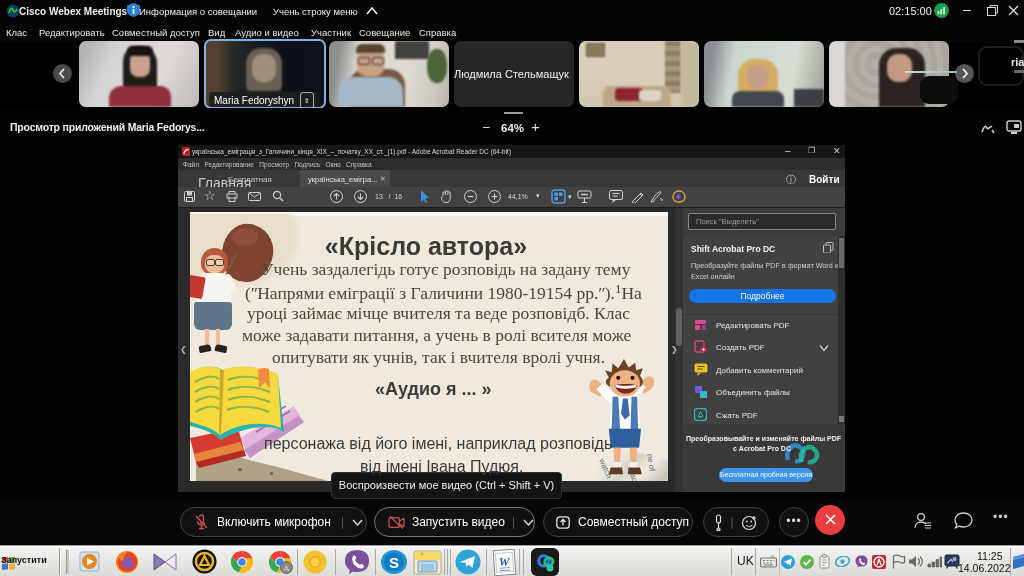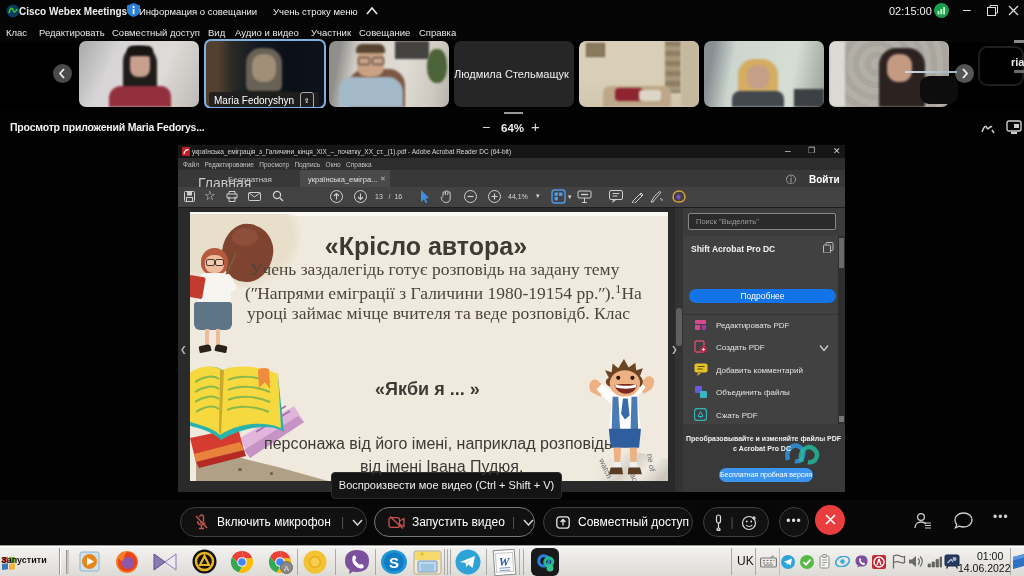--- a/index.html
+++ b/index.html
@@ -270,25 +270,27 @@
       <div class="abs" style="left:34px;top:62px;width:10px;height:18px;background:#f7f5f0;transform:rotate(-28deg);border-radius:4px"></div>
       <div class="abs" style="left:-2px;top:64px;width:16px;height:22px;background:#c23b2e;border-radius:2px;transform:rotate(10deg)"></div>
       <div class="abs" style="left:4px;top:90px;width:38px;height:28px;background:#5d7587;border-radius:3px 3px 6px 6px"></div>
       <div class="abs" style="left:15px;top:117px;width:4px;height:18px;background:#eebb9d"></div>
       <div class="abs" style="left:26px;top:117px;width:4px;height:18px;background:#eebb9d"></div>
       <div class="abs" style="left:9px;top:133px;width:12px;height:7px;background:#2a211c;border-radius:2px 4px 1px 1px;transform:rotate(-12deg)"></div>
       <div class="abs" style="left:25px;top:133px;width:12px;height:7px;background:#2a211c;border-radius:4px 2px 1px 1px;transform:rotate(12deg)"></div>
 
       <div class="abs txt" style="left:-3px;top:20px;width:478px;text-align:center;font-size:25px;font-weight:bold;color:#3d3a36">«Крісло автора»</div>
 
-      <div class="ser abs txt" style="left:60px;top:47px;font-size:17.5px;white-space:nowrap">Учень заздалегідь готує розповідь на задану тему</div>
+      <div class="ser abs txt" style="left:71px;top:47px;font-size:17.5px;white-space:nowrap">Учень заздалегідь готує розповідь на задану тему</div>
       <div class="ser abs txt" style="left:55px;top:69px;font-size:17.5px;white-space:nowrap">(ʺНапрями еміграції з Галичини 1980-19154 рр.ʺ).<span style="font-size:13px;vertical-align:6px">1</span>На</div>
       <div class="ser abs txt" style="left:57px;top:91px;font-size:17.5px;white-space:nowrap">уроці займає мічце вчителя та веде розповідб. Клас</div>
-
-      <div class="abs txt" style="left:185px;top:167px;font-size:18px;font-weight:bold;color:#3d3a36;white-space:nowrap">«Якби я ... »</div>
+      <div class="ser abs txt" style="left:52px;top:112.5px;font-size:17.5px;white-space:nowrap">може задавати питання, а учень в ролі всителя може</div>
+      <div class="ser abs txt" style="left:82px;top:134.5px;font-size:17.5px;white-space:nowrap">опитувати як учнів, так і вчителя вролі учня.</div>
+
+      <div class="abs txt" style="left:185px;top:167px;font-size:18px;font-weight:bold;color:#3d3a36;white-space:nowrap">«Аудио я ... »</div>
 
       <div class="abs txt" style="left:74px;top:223px;font-size:16px;color:#3d3a36;white-space:nowrap">персонажа від його імені, наприклад розповідь</div>
       <div class="abs txt" style="left:170px;top:246px;font-size:16px;color:#3d3a36;white-space:nowrap">від імені Івана Пудюя.</div>
 
       <div class="abs" style="left:398px;top:238px;width:80px;height:50px;background:linear-gradient(135deg,#ece8de 0 30%,#d8d2c6 45%,#efece4 60%,#cac4b6 80%,#e2ddd2);clip-path:polygon(12% 28%,55% 2%,100% 18%,100% 100%,6% 100%)"></div>
       <span class="abs" style="left:405px;top:252px;font-size:8px;color:#6a6a6a;transform:rotate(66deg)">watch</span>
       <span class="abs" style="left:452px;top:246px;font-size:8px;color:#6a6a6a;transform:rotate(80deg)">ne of</span>
       <span class="abs" style="left:434px;top:260px;font-size:8px;color:#6a6a6a;transform:rotate(70deg)">black</span>
       <span class="abs" style="left:394px;top:268px;font-size:8px;color:#6a6a6a;transform:rotate(60deg)">ni</span>
 
@@ -334,20 +336,21 @@
       </svg>
     </div>
     <div id="rpanel">
       <div class="abs" style="left:5px;top:5px;width:139px;height:15px;background:#2b2b2b;border:1px solid #888;border-radius:2px;color:#9a9a9a;font-size:7.5px;line-height:15px;padding-left:7px">Поиск "Выделить"</div>
       <div class="abs" style="left:0px;top:28px;width:155px;height:256px;background:#414141"></div>
       <span class="abs" style="left:8px;top:36px;font-size:8.5px;font-weight:bold;color:#f3f3f3">Shift Acrobat Pro DC</span>
       <svg class="abs" style="left:140px;top:34px" width="11" height="11" viewBox="0 0 11 11">
           <rect x="3" y="0.5" width="7" height="8" rx="1" fill="none" stroke="#bbb"></rect>
           <rect x="0.5" y="3" width="7" height="8" rx="1" fill="#414141" stroke="#bbb"></rect>
         </svg>
+      <span class="abs" style="left:8px;top:52px;font-size:7.2px;color:#cfcfcf;line-height:11px;width:150px">Преобразуйте файлы PDF в формат Word и Excel онлайн</span>
       <div class="abs" style="left:6px;top:81px;width:147px;height:14px;background:#1473e6;border-radius:7px;color:#fff;font-size:8.5px;text-align:center;line-height:14px">Подробнее</div>
       <div class="abs" style="left:0px;top:106px;width:155px;height:1px;background:#353535"></div>
       <svg class="abs" style="left:11px;top:110px" width="13" height="13" viewBox="0 0 13 13">
           <rect x="1" y="2" width="11" height="4" rx="1" fill="#d84a8b"></rect>
           <rect x="1" y="7" width="5" height="5" rx="1" fill="#d84a8b"></rect>
           <rect x="7.5" y="7" width="4.5" height="5" rx="1" fill="#a23a9a"></rect>
         </svg>
       <span class="abs" style="left:33px;top:113px;font-size:8px;color:#e3e3e3">Редактировать PDF</span>
       <svg class="abs" style="left:11px;top:132px" width="13" height="13" viewBox="0 0 13 13">
           <rect x="1" y="1" width="9" height="11" rx="1.5" fill="none" stroke="#d84a6b" stroke-width="1.4"></rect>
@@ -597,21 +600,21 @@
       </svg>
     <svg class="abs" style="left:927px;top:9px" width="15" height="13" viewBox="0 0 15 13">
         <path d="M1 12 V9 H3.5 V12 Z M5 12 V7 H7.5 V12 Z M9 12 V4.5 H11.5 V12 Z M13 12 V2 H15 V12 Z" fill="#6a6a66" stroke="#55554f" stroke-width="0.6"></path>
       </svg>
     <svg class="abs" style="left:944px;top:8px" width="16" height="15" viewBox="0 0 16 15">
         <rect x="1" y="1" width="14" height="11" rx="1.5" fill="#253a5e" stroke="#1a2a44"></rect>
         <path d="M4 12 l-1.5 2.5 M12 12 l1.5 2.5" stroke="#1a2a44" stroke-width="1.3"></path>
         <circle cx="10.5" cy="5" r="2" fill="#e8e8e8" opacity="0.7"></circle>
         <path d="M3.5 9 L7 5.5 L9 8" stroke="#b8c8e0" stroke-width="1.2" fill="none"></path>
       </svg>
-    <span class="abs" style="left:977px;top:4px;font-size:10.5px;color:#111">01:00</span>
+    <span class="abs" style="left:977px;top:4px;font-size:10.5px;color:#111">11:25</span>
     <span class="abs" style="left:958px;top:16px;font-size:10.5px;color:#111">14.06.2022</span>
     <div class="abs" style="left:1010px;top:2px;width:1px;height:27px;background:#aaa"></div>
     <svg class="abs" style="left:1013px;top:8px" width="11" height="15" viewBox="0 0 11 15">
         <path d="M0 3 L11 0 V12 L0 15 Z" fill="#2f6fc4"></path>
         <path d="M0 3 L11 0 L11 3.5 L0 6.5 Z" fill="#5a95e0"></path>
       </svg>
   </div>
   <div id="tooltip">Воспроизвести мое видео (Ctrl + Shift + V)</div>
 </div>
 

